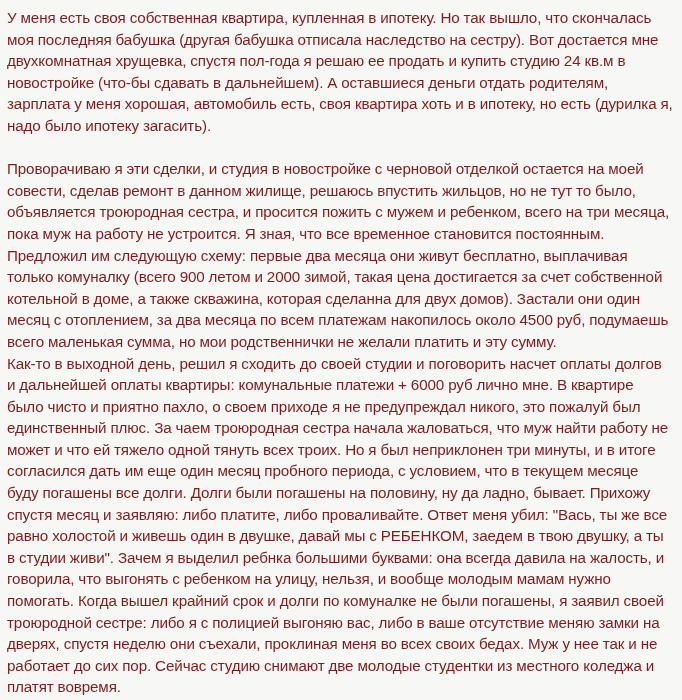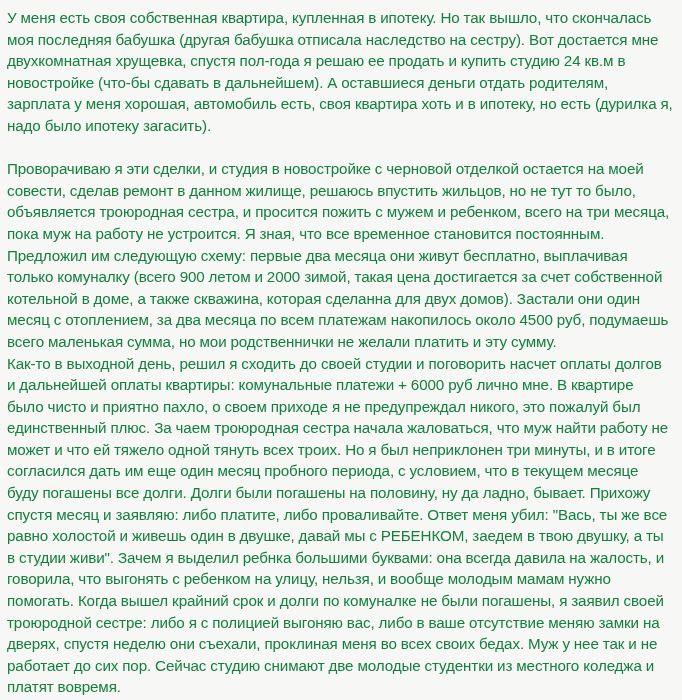--- a/index.html
+++ b/index.html
@@ -17,21 +17,21 @@
   #story-article {
     box-sizing: border-box;
     width: 682px;
     height: 700px;
     padding: 7px 9px 0 7px;
     background: #f7f7f6;
   }
 
   .story-paragraph {
     margin: 0;
-    color: #15803d;
+    color: #7f1d1d;
     font-size: 15.2px;
     line-height: 21.6px;
     text-align: left;
     letter-spacing: -0.12px;
     word-spacing: -0.1px;
     -webkit-font-smoothing: antialiased;
   }
 
   .story-paragraph.para-gap-after {
     margin-bottom: 21.6px;

